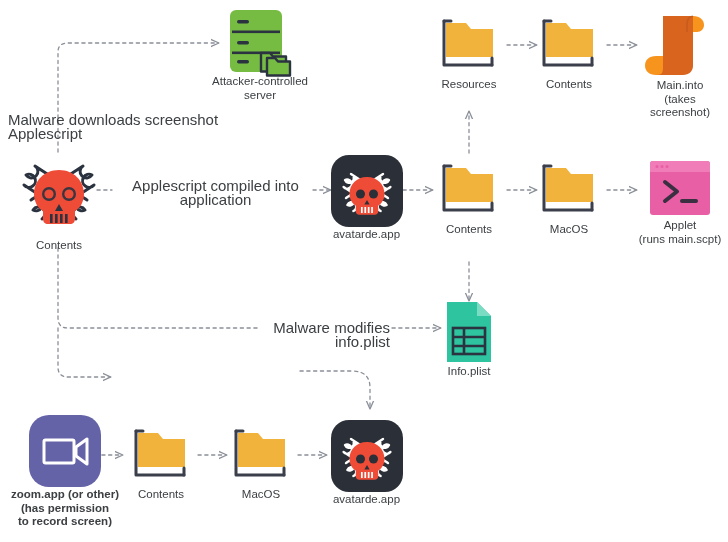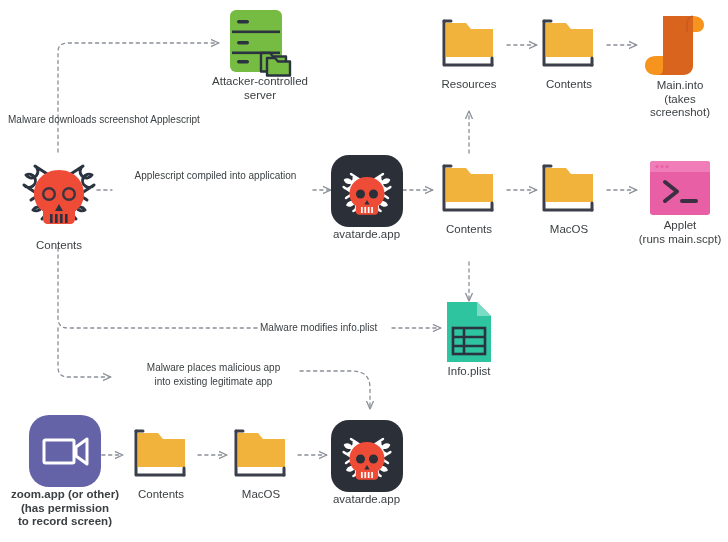--- a/index.html
+++ b/index.html
@@ -12,21 +12,21 @@
     position:relative;
   }
   #canvas{position:absolute;left:0;top:0;width:728px;height:542px;}
   .node{position:absolute;text-align:center;}
   .node .label{
     font-size:11.5px;line-height:13.5px;color:#3c4043;
     white-space:pre-line;margin-top:1px;
   }
   .icon-wrap{display:flex;align-items:center;justify-content:center;}
   .edge-label{
-    position:absolute;font-size:10px;line-height:14px;color:#3c4043;
+    position:absolute;font-size:15px;line-height:14px;color:#3c4043;
     white-space:pre-line;text-align:center;
   }
   svg.ic{display:block;overflow:visible;}
   .arrows{position:absolute;left:0;top:0;pointer-events:none;}
 </style>
 </head>
 <body>
 
 <div id="canvas">
 
@@ -283,20 +283,18 @@
           <rect x="36.8" y="52" width="1.7" height="6"></rect>
           <rect x="40.2" y="52" width="1.7" height="6"></rect>
         </g>
       </svg>
     </div>
     <div class="label">avatarde.app</div>
   </div>
 
   <div class="edge-label" style="left:8px;top:113px;width:250px;text-align:left;">Malware downloads screenshot Applescript</div>
 
-  <div class="edge-label" style="left:118px;top:169px;width:195px;">Applescript compiled into application</div>
-
-  <div class="edge-label" style="left:260px;top:321px;width:130px;text-align:left;">Malware modifies info.plist</div>
-
-  <div class="edge-label" style="left:126px;top:361px;width:175px;">Malware places malicious app
-into existing legitimate app</div>
+  <div class="edge-label" style="left:118px;top:179px;width:195px;">Applescript compiled into application</div>
+
+  <div class="edge-label" style="left:260px;top:321px;width:130px;text-align:right;">Malware modifies info.plist</div>
+
 
 </div>
 
 </body></html>

